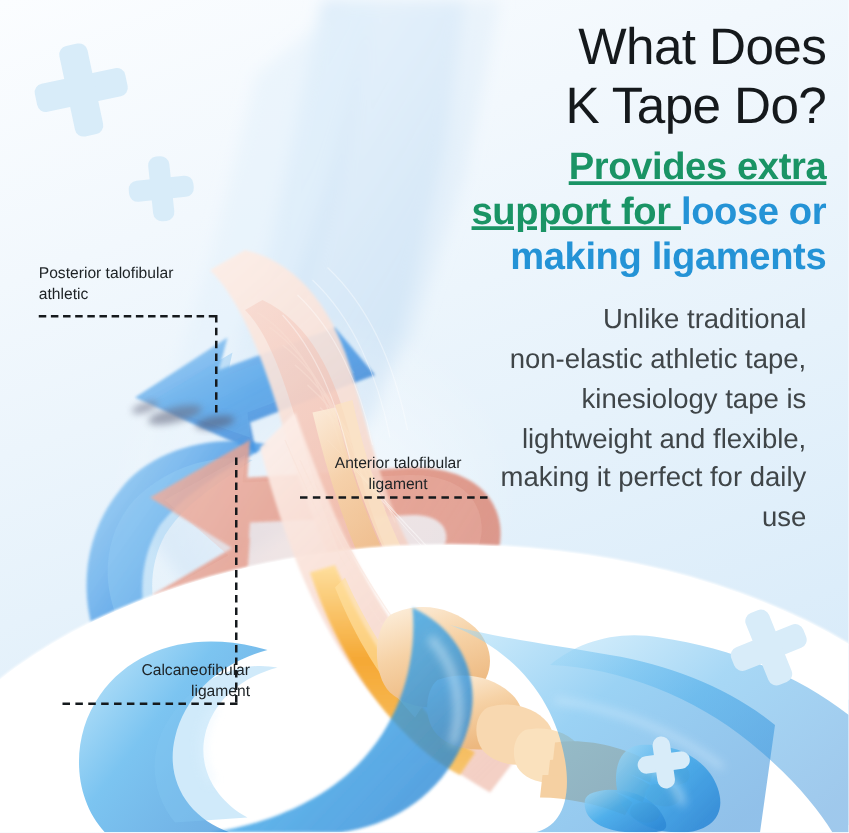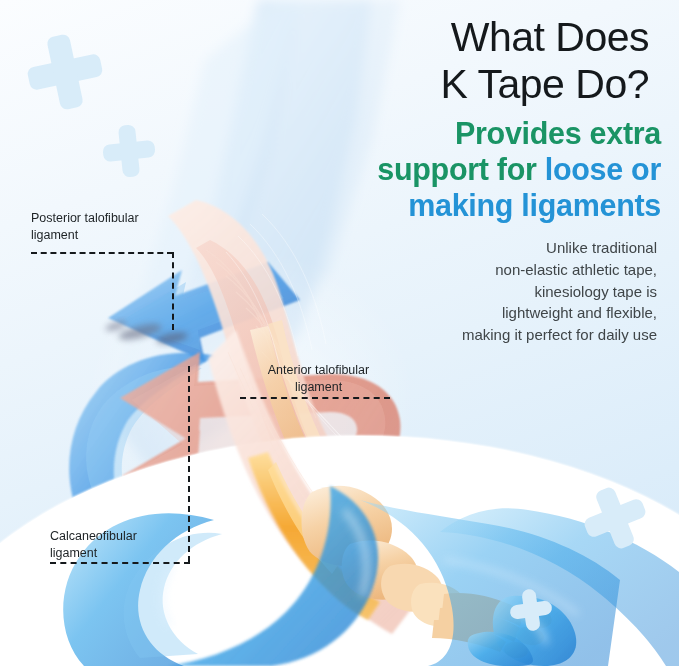--- a/index.html
+++ b/index.html
@@ -60,52 +60,52 @@
     top: 14px;
     width: 300px;
     text-align: right;
   }
   #headline {
     font-size: 41px;
     line-height: 1.14;
     font-weight: 400;
     color: #15191c;
     letter-spacing: -0.5px;
-    margin: 0 12px 9px 0;
+    margin: 0 0 9px 0;
     white-space: pre-line;
   }
   #subhead {
     font-size: 30.5px;
     line-height: 1.17;
     font-weight: bold;
     letter-spacing: -0.3px;
     margin: 0 0 14px 0;
   }
-  #subhead .g { color: #1a9465; }
+  #subhead .g { color: #1a9465; text-decoration: underline; }
   #subhead .b { color: #2493d6; }
   #body-copy {
-    font-size: 15px;
+    font-size: 22px;
     line-height: 1.44;
     color: #3f4548;
     font-weight: 400;
-    margin: 4px;
+    margin: 16px;
     white-space: pre-line;
   }
 
   
   .callout {
     position: absolute;
     font-size: 12.5px;
     line-height: 1.32;
     color: #1d2225;
     white-space: pre-line;
   }
   #callout-posterior  { left: 31px;  top: 210px; text-align: left;  width: 150px; }
   #callout-anterior   { left: 247px; top: 362px; text-align: center; width: 143px; }
-  #callout-calcaneo   { left: 50px;  top: 528px; text-align: left;  width: 150px; }
+  #callout-calcaneo   { left: 50px;  top: 528px; text-align: right;  width: 150px; }
 
   
   .lead-h, .lead-v {
     position: absolute;
     pointer-events: none;
   }
   .lead-h {
     height: 0;
     border-top: 2px dashed #15191c;
   }
@@ -449,21 +449,21 @@
 K Tape Do?</h1>
     <h2 id="subhead"><span class="g">Provides extra support for </span><span class="b">loose or making ligaments</span></h2>
     <p id="body-copy">Unlike traditional
 non-elastic athletic tape,
 kinesiology tape is
 lightweight and flexible,
 making it perfect for daily use</p>
   </div>
 
   <div class="callout" id="callout-posterior">Posterior talofibular
-ligament</div>
+athletic</div>
   <div class="lead-h" style="left:31px; top:252px; width:142px;"></div>
   <div class="lead-v" style="left:172px; top:252px; height:78px;"></div>
 
   <div class="callout" id="callout-anterior">Anterior talofibular
 ligament</div>
   <div class="lead-h" style="left:240px; top:397px; width:150px;"></div>
 
   <div class="callout" id="callout-calcaneo">Calcaneofibular
 ligament</div>
   <div class="lead-h" style="left:50px; top:562px; width:140px;"></div>

